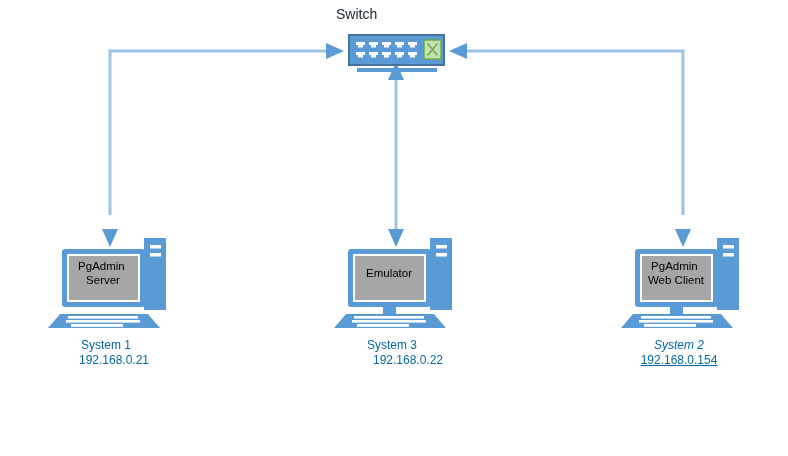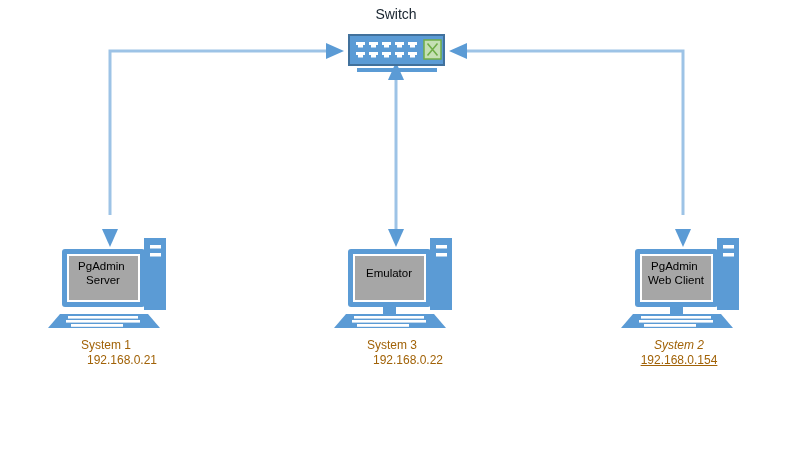--- a/index.html
+++ b/index.html
@@ -17,30 +17,29 @@
   #canvas {
     position: absolute;
     left: 0;
     top: 0;
     width: 788px;
     height: 456px;
   }
   .label {
     position: absolute;
     text-align: center;
-    color: #a16207;
+    color: #0369a1;
     font-family: "Liberation Sans", sans-serif;
     font-size: 12px;
     line-height: 15px;
     white-space: pre;
     user-select: none;
   }
   .switch-title {
     position: absolute;
-    text-align: center;
     color: #17232e;
     font-family: "Liberation Sans", sans-serif;
     font-size: 14px;
     line-height: 17px;
     white-space: nowrap;
   }
 </style>
 </head>
 <body>
 
@@ -164,19 +163,19 @@
   </g>
   <text x="676" y="270" text-anchor="middle" font-family="Liberation Sans, sans-serif" font-size="11.5" fill="#000000">
     <tspan x="676" dy="0">PgAdmin</tspan>
     <tspan x="676" dy="14">Web Client</tspan>
   </text>
 </svg>
 
 <div class="switch-title" style="left:336px; top:6px; width:120px;">Switch</div>
 
 <div class="label" style="left:46px; top:338px; width:120px;">System 1</div>
-<div class="label" style="left:62px; top:353px; width:120px;">192.168.0.21</div>
+<div class="label" style="left:54px; top:353px; width:120px;">192.168.0.21</div>
 
 <div class="label" style="left:332px; top:338px; width:120px;">System 3</div>
 <div class="label" style="left:348px; top:353px; width:120px;">192.168.0.22</div>
 
 <div class="label" style="left:619px; top:338px; width:120px;font-style:italic;">System 2</div>
 <div class="label" style="left:619px; top:353px; width:120px;text-decoration:underline;">192.168.0.154</div>
 
 </body></html>

